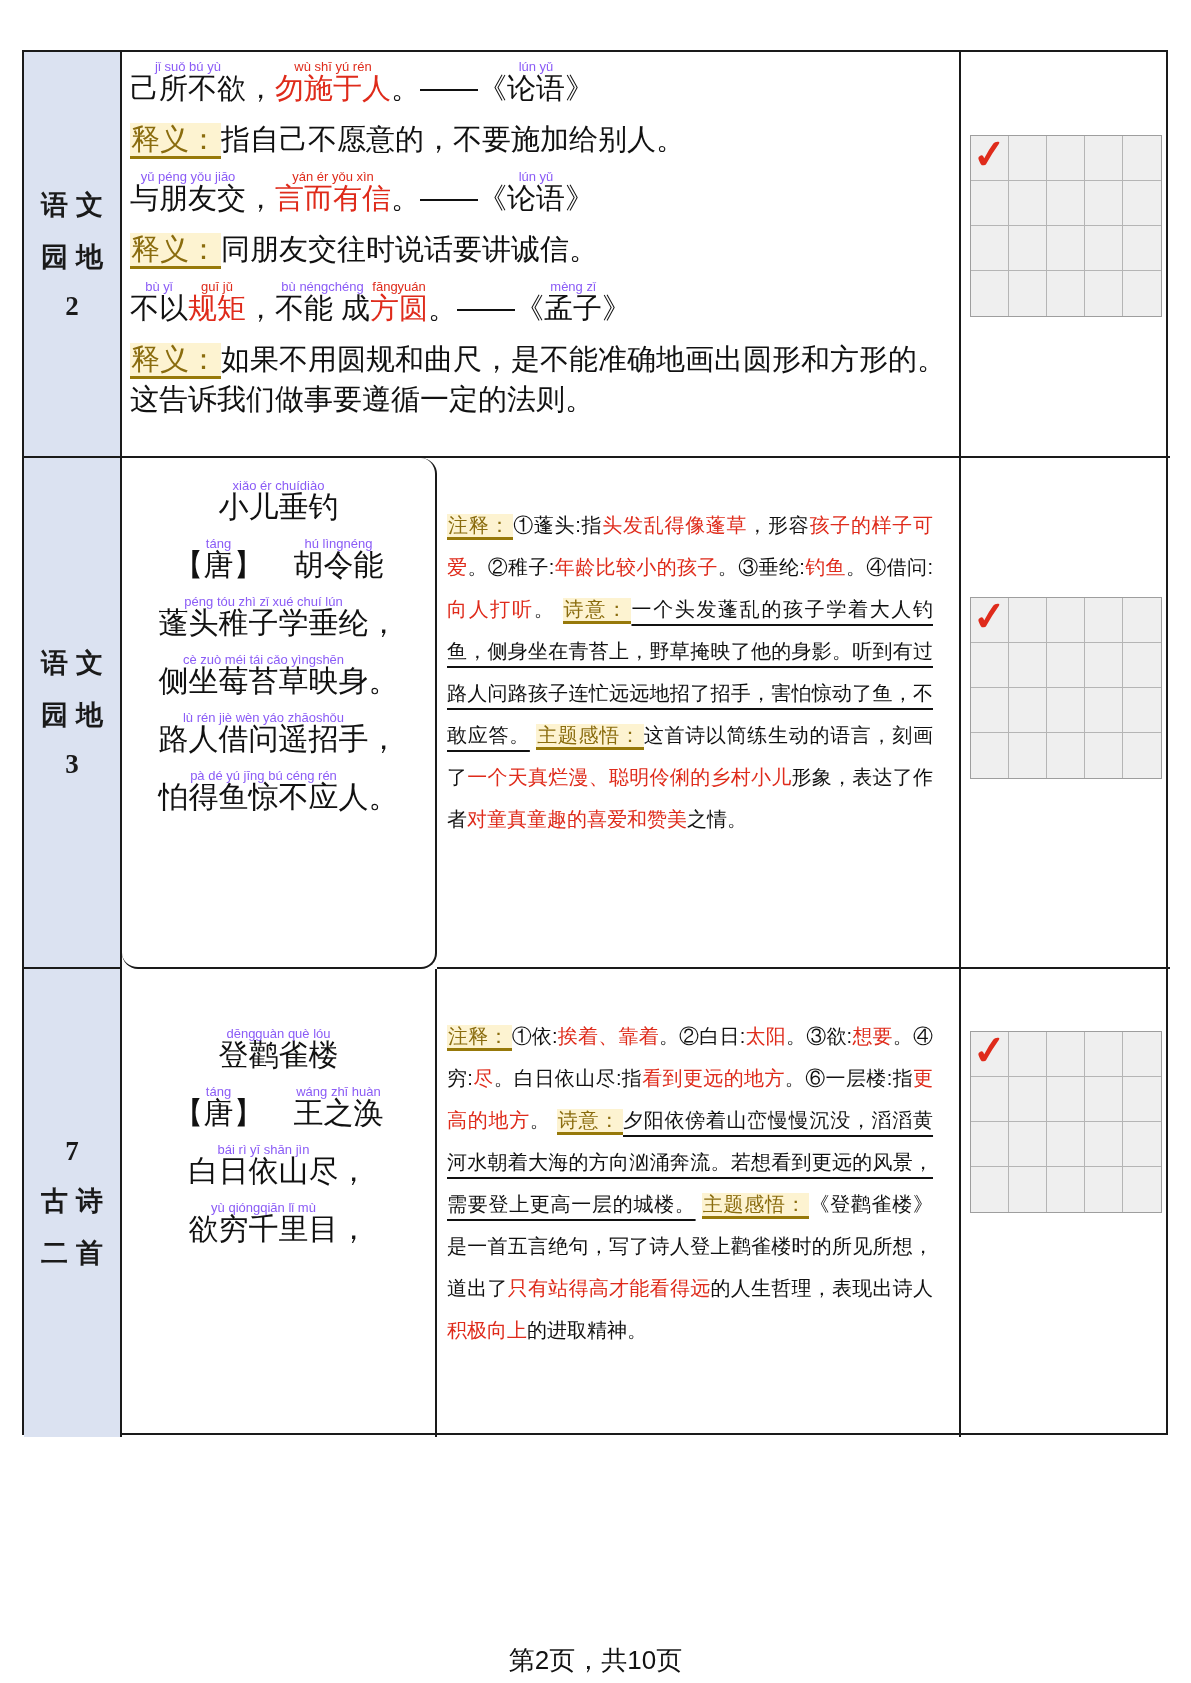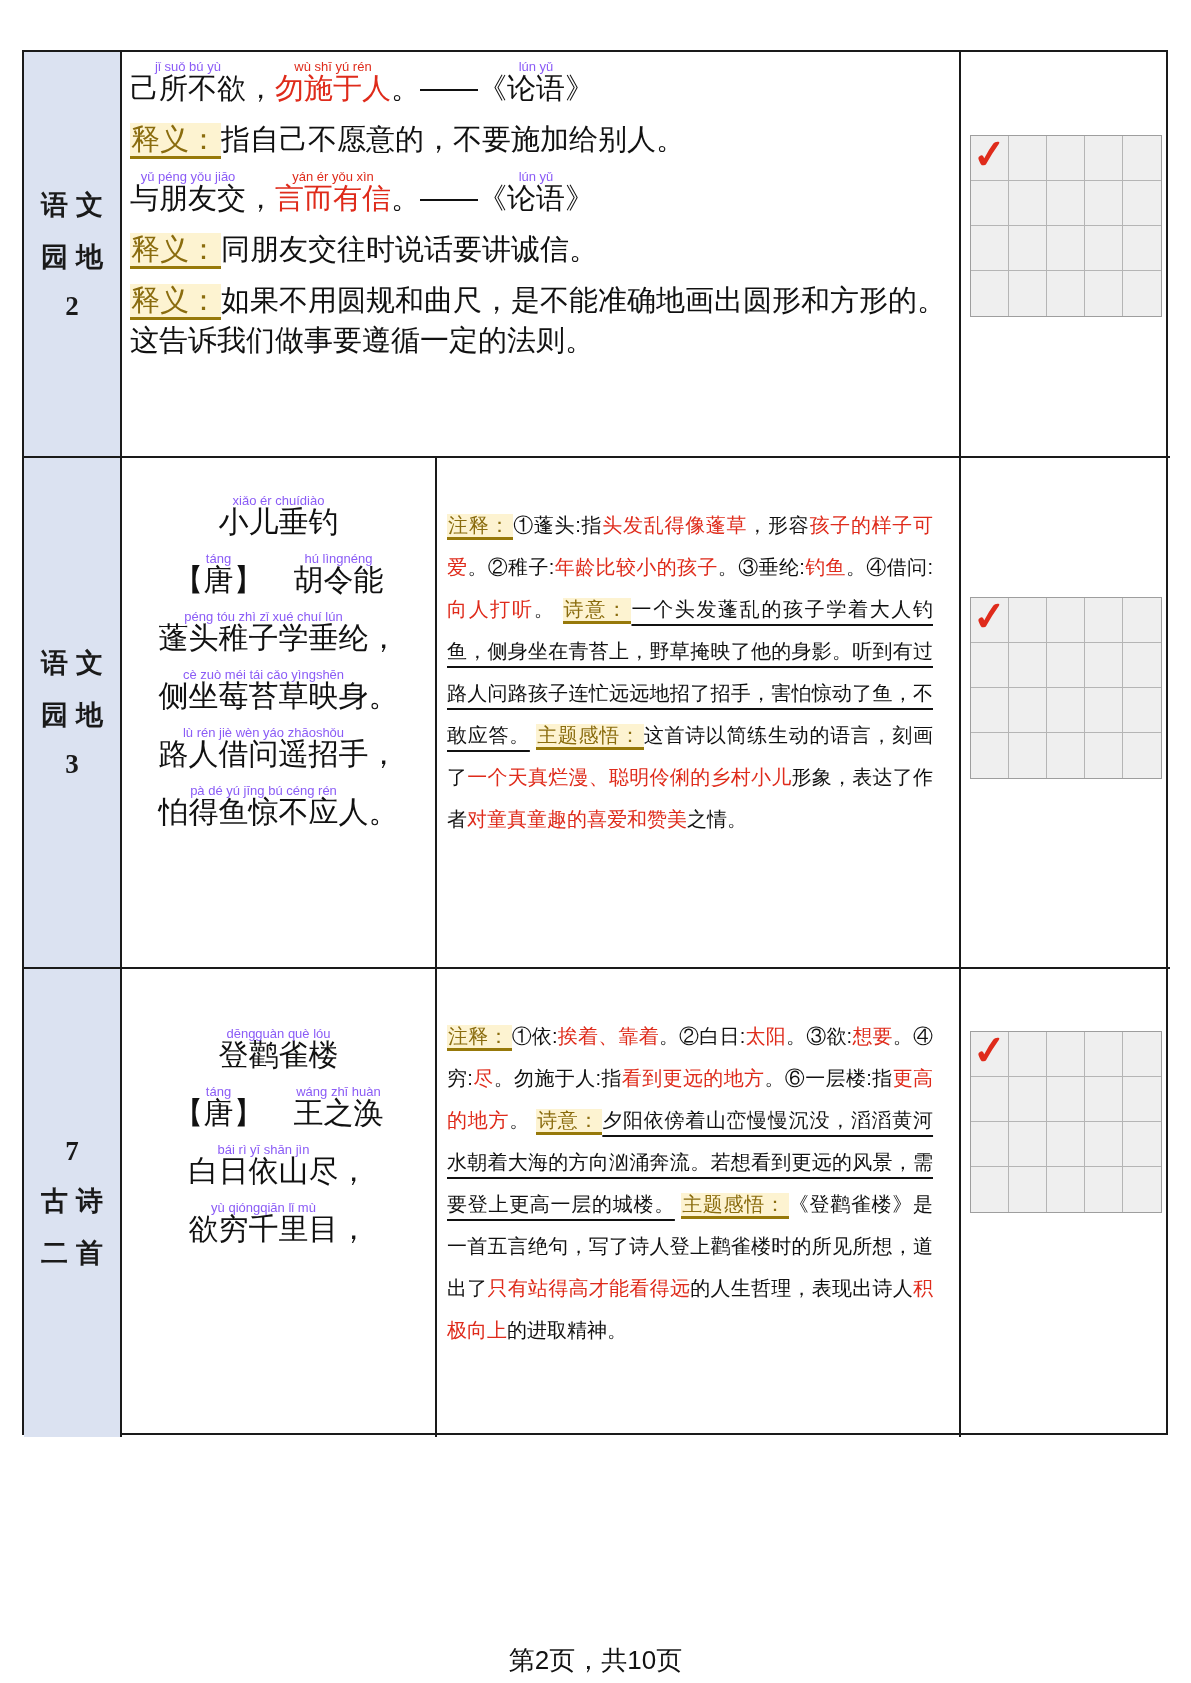--- a/index.html
+++ b/index.html
@@ -29,21 +29,21 @@
   }
   .sidebar div { letter-spacing:8px; text-indent:8px; }
 
   
   .provcell { padding:8px 10px 0 8px; font-size:29px; line-height:1.38; }
   .provcell .line { margin-bottom:11px; }
 
   
   .poemcell { text-align:center; font-size:30px; }
   .poemcell .line { margin-bottom:9px; }
-  .pad-r2 { padding-top:36px; }
+  .pad-r2 { padding-top:21px;border-radius:16px; }
   .pad-r3 { padding-top:58px; }
 
   
   .notescell { font-size:20px; line-height:42px; padding:46px 26px 0 10px; text-align:justify; }
 
   ruby { ruby-align:center; }
   rt { font-size:13px; color:#8b5cf6; font-weight:normal; letter-spacing:0; }
   .red, .red rt { color:var(--red); }
   .hl {
     background:var(--highlight);
@@ -92,20 +92,21 @@
   <div class="cell sidebar">
     <div>语文</div>
     <div>园地</div>
     <div>2</div>
   </div>
   <div class="cell provcell span2">
     <div class="line"><ruby>己所不欲<rt>jǐ suǒ bú yù</rt></ruby><span>，</span><ruby class="red">勿施于人<rt>wù shī yú rén</rt></ruby><span>。——《</span><ruby>论语<rt>lún yǔ</rt></ruby><span>》</span></div>
     <div class="line"><span class="hl">释义：</span><span>指自己不愿意的，不要施加给别人。</span></div>
     <div class="line"><ruby>与朋友交<rt>yǔ péng yǒu jiāo</rt></ruby><span>，</span><ruby class="red">言而有信<rt>yán ér yǒu xìn</rt></ruby><span>。——《</span><ruby>论语<rt>lún yǔ</rt></ruby><span>》</span></div>
     <div class="line"><span class="hl">释义：</span><span>同朋友交往时说话要讲诚信。</span></div>
+    <div class="line"><ruby>不以<rt>bù yǐ</rt></ruby><ruby class="red">规矩<rt>guī jǔ</rt></ruby><span>，</span><ruby>不能 成<rt>bù néngchéng</rt></ruby><ruby class="red">方圆<rt>fāngyuán</rt></ruby><span>。——《</span><ruby>孟子<rt>mèng zǐ</rt></ruby><span>》</span></div>
     <div class="line"><span class="hl">释义：</span><span>如果不用圆规和曲尺，是不能准确地画出圆形和方形的。这告诉我们做事要遵循一定的法则。</span></div>
   </div>
   <div class="cell gridcol last-col g1">
     <div class="pgrid" style="grid-template-columns: repeat(5, 38px);">
         <div class="gcell">
           <span class="check">✓</span>
         </div>
         <div class="gcell"></div>
         <div class="gcell"></div>
         <div class="gcell"></div>
@@ -178,21 +179,21 @@
     <div>古诗</div>
     <div>二首</div>
   </div>
   <div class="cell poemcell pad-r3 last-row">
     <div class="line"><ruby>登鹳雀楼<rt>dēngguàn què lóu</rt></ruby></div>
     <div class="line"><ruby>【唐】<rt>táng</rt></ruby><span>　</span><ruby>王之涣<rt>wáng zhī huàn</rt></ruby></div>
     <div class="line"><ruby>白日依山尽<rt>bái rì yī shān jìn</rt></ruby><span>，</span></div>
     <div class="line"><ruby>欲穷千里目<rt>yù qióngqiān lǐ mù</rt></ruby><span>，</span></div>
   </div>
   <div class="cell notescell last-row">
-    <span><span class="hl">注释：</span><span>①依:</span><span class="red">挨着、靠着</span><span>。②白日:</span><span class="red">太阳</span><span>。③欲:</span><span class="red">想要</span><span>。④穷:</span><span class="red">尽</span><span>。勿施于人:指</span><span class="red">看到更远的地方</span><span>。⑥一层楼:指</span><span class="red">更高的地方</span><span>。</span></span>
+    <span><span class="hl">注释：</span><span>①依:</span><span class="red">挨着、靠着</span><span>。②白日:</span><span class="red">太阳</span><span>。③欲:</span><span class="red">想要</span><span>。④穷:</span><span class="red">尽</span><span>。白日依山尽:指</span><span class="red">看到更远的地方</span><span>。⑥一层楼:指</span><span class="red">更高的地方</span><span>。</span></span>
     <span><span class="hl">诗意：</span><span class="u">夕阳依傍着山峦慢慢沉没，滔滔黄河水朝着大海的方向汹涌奔流。若想看到更远的风景，需要登上更高一层的城楼。</span></span>
     <span><span class="hl">主题感悟：</span><span>《登鹳雀楼》是一首五言绝句，写了诗人登上鹳雀楼时的所见所想，道出了</span><span class="red">只有站得高才能看得远</span><span>的人生哲理，表现出诗人</span><span class="red">积极向上</span><span>的进取精神。</span></span>
   </div>
   <div class="cell gridcol last-col last-row g3">
     <div class="pgrid" style="grid-template-columns: repeat(5, 38px);">
         <div class="gcell">
           <span class="check">✓</span>
         </div>
         <div class="gcell"></div>
         <div class="gcell"></div>

